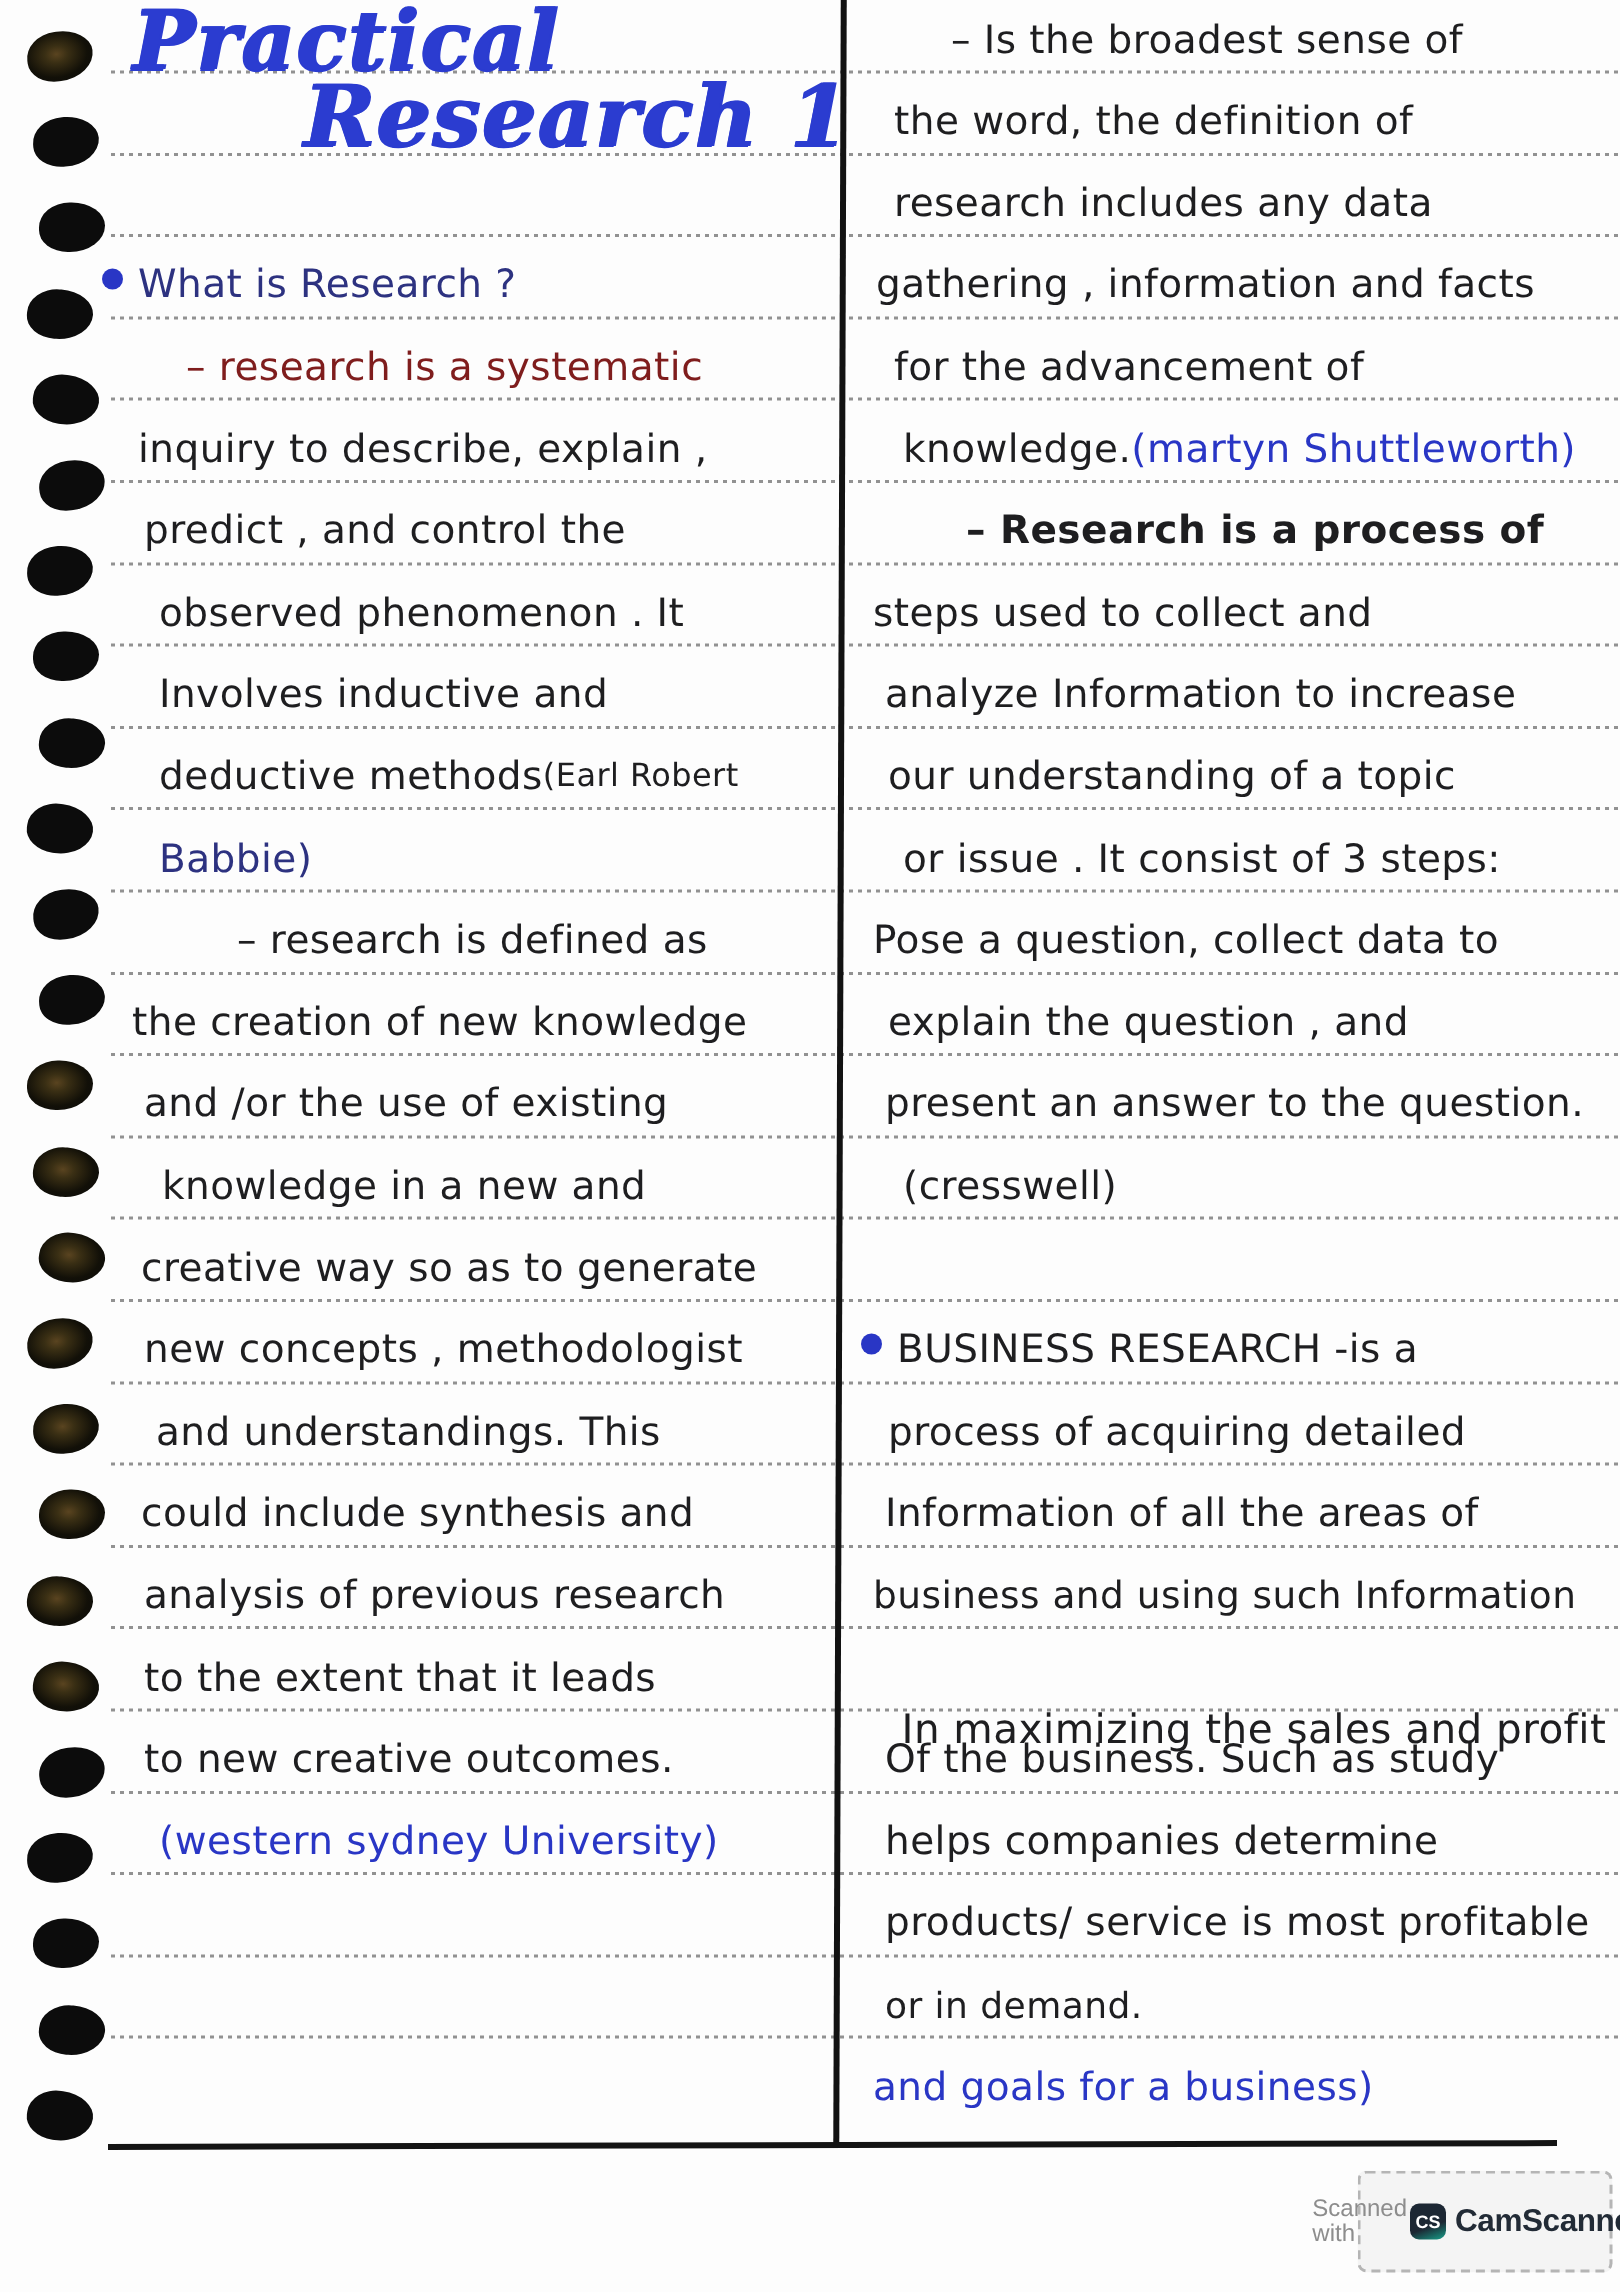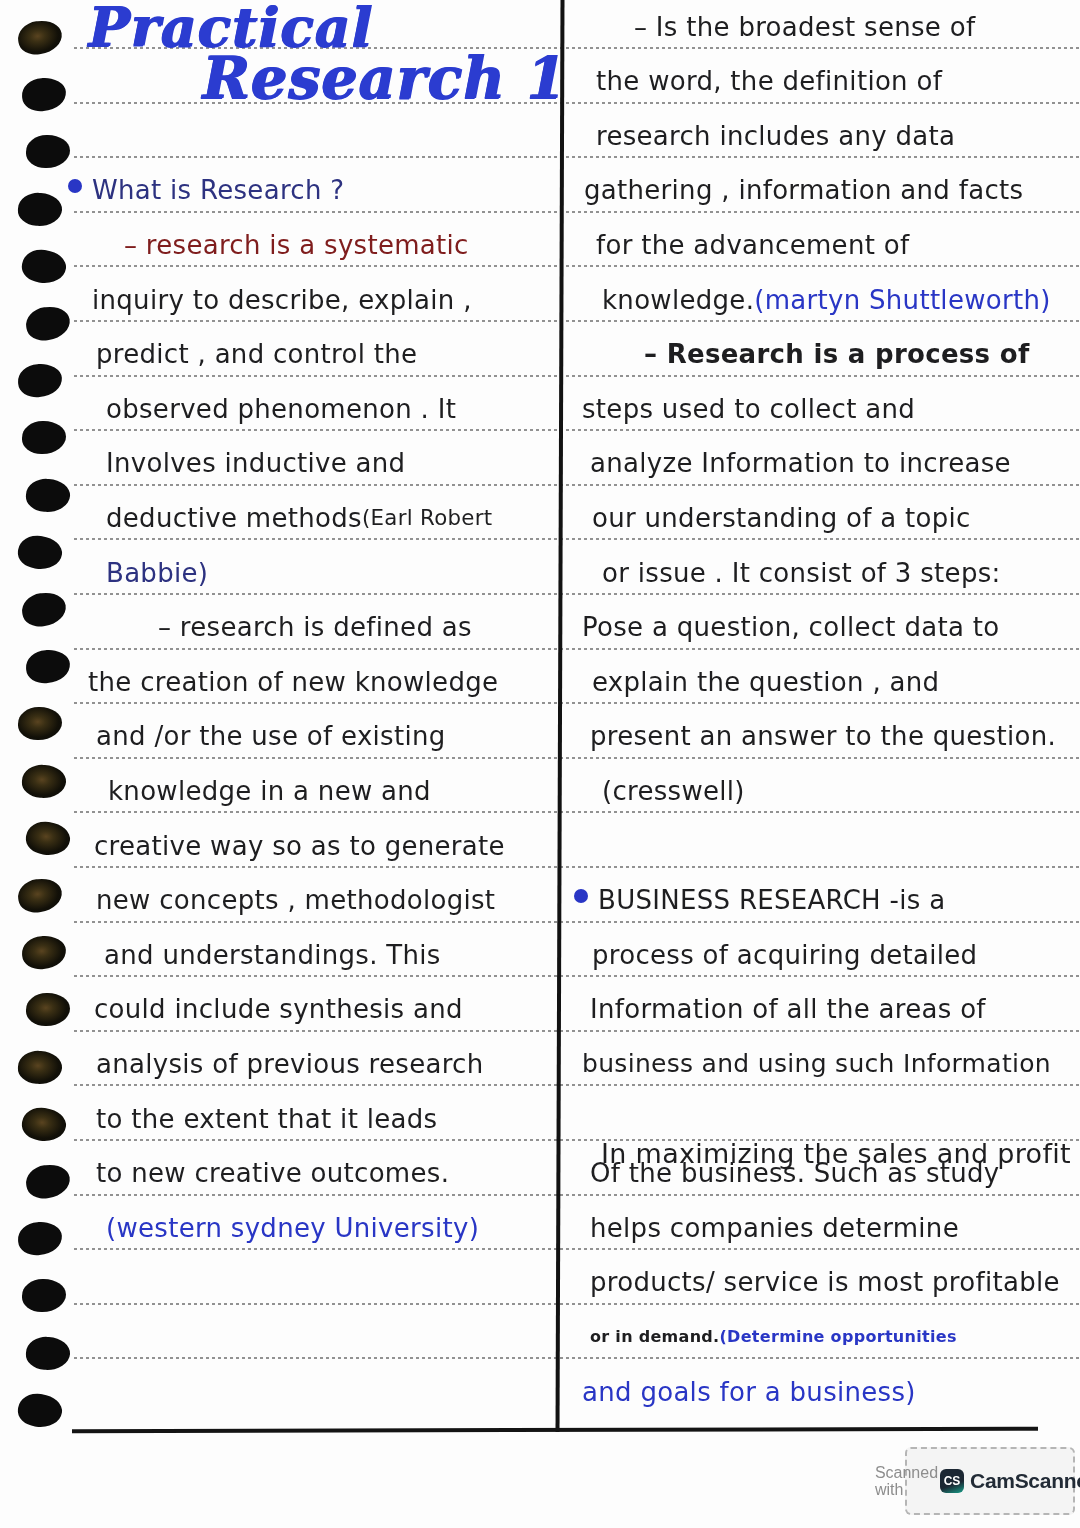--- a/index.html
+++ b/index.html
@@ -273,23 +273,22 @@
       </div>
       <div class="hw-line" style="top: 1151.6px; left: 590px;">
         <span class="seg" style="color: rgb(30, 30, 32);">Of the business. Such as study</span>
       </div>
       <div class="hw-line" style="top: 1206.2px; left: 590px;">
         <span class="seg" style="color: rgb(30, 30, 32);">helps companies determine</span>
       </div>
       <div class="hw-line" style="top: 1260.8px; left: 590px;">
         <span class="seg" style="color: rgb(30, 30, 32);">products/ service is most profitable</span>
       </div>
-      <div class="hw-line" style="top: 1315.4px; left: 590px; font-size: 16px; font-weight: bold;">
+      <div class="hw-line" style="top: 1315.4px; left: 590px; font-size: 24px;">
         <span class="seg" style="color: rgb(30, 30, 32);">or in demand. </span>
-        <span class="seg" style="color: rgb(41, 54, 197);">(Determine opportunities</span>
       </div>
       <div class="hw-line" style="top: 1370px; left: 582px;">
         <span class="seg" style="color: rgb(41, 54, 197);">and goals for a business)</span>
       </div>
     </div>
 
   <div class="bottom-edge"></div>
 
   <div class="cs-badge">
     <div class="cs-row1">Scanned with</div>

